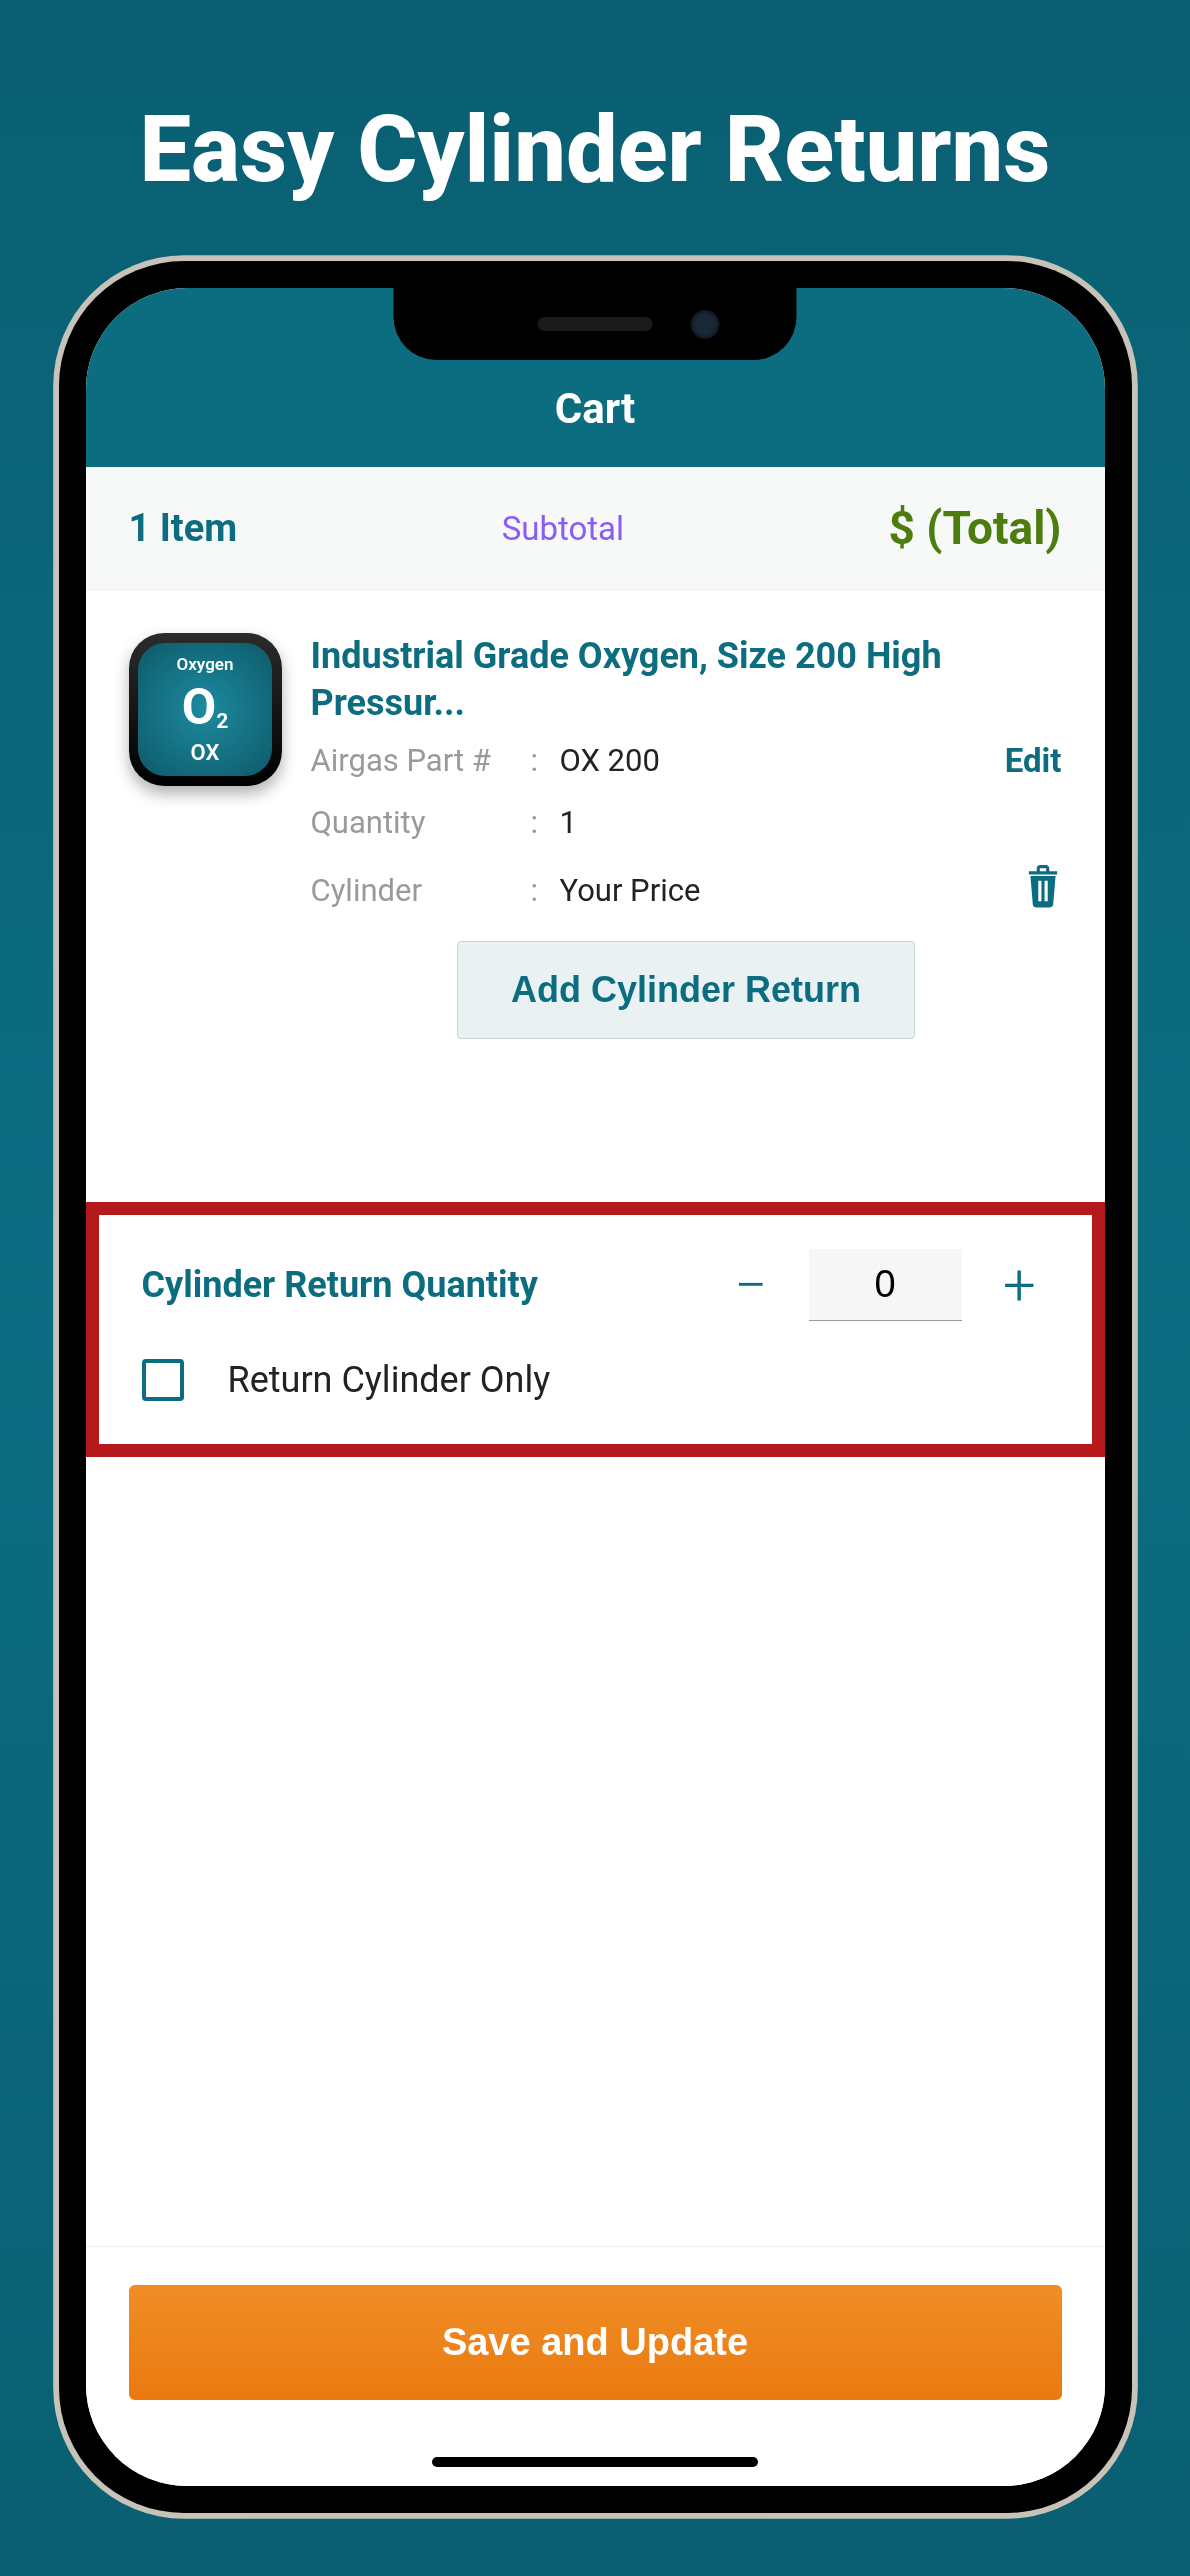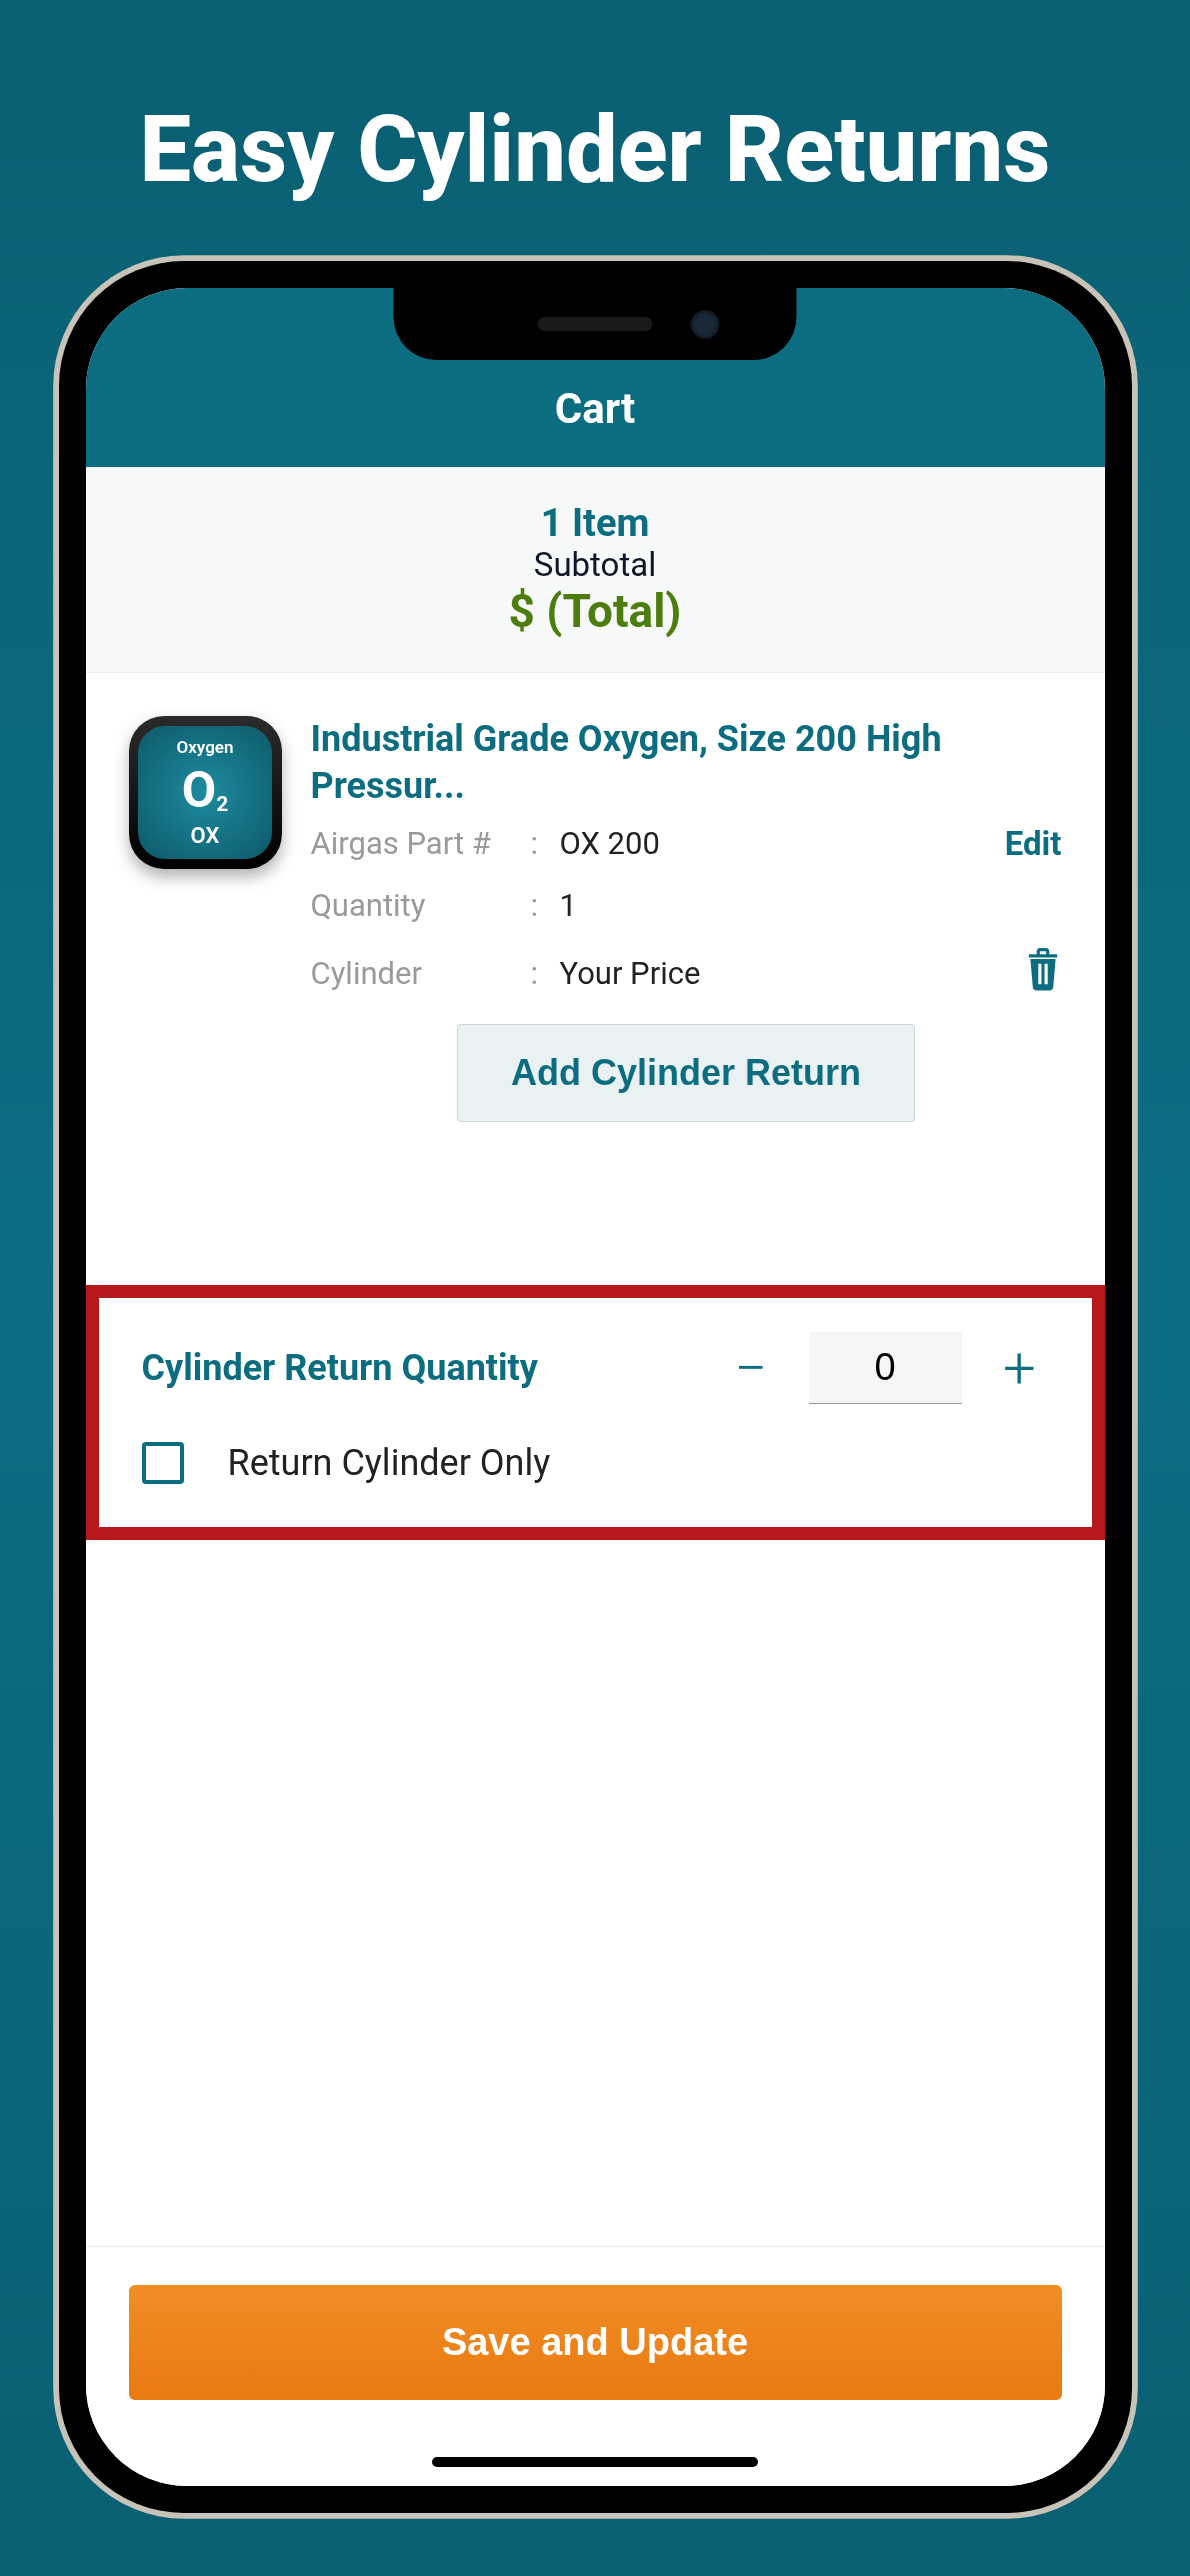--- a/index.html
+++ b/index.html
@@ -92,29 +92,28 @@
   font-size: 42px;
   font-weight: 700;
 }
 .summary-bar {
   background: #f7f8f8;
   display: flex;
   align-items: center;
   justify-content: space-between;
   padding: 34px 43px;
   border-bottom: 1px solid #eee;
-  flex-direction: column;
 }
 .item-count {
   color: #0d6d80;
   font-size: 38px;
   font-weight: 700;
 }
 .subtotal-label {
-  color: #0f172a;
+  color: #8b5cf6;
   font-size: 33px;
 }
 .total-text {
   color: #4d7c0f;
   font-size: 46px;
   font-weight: 700;
 }
 .content {
   flex: 1;
   background: #ffffff;

